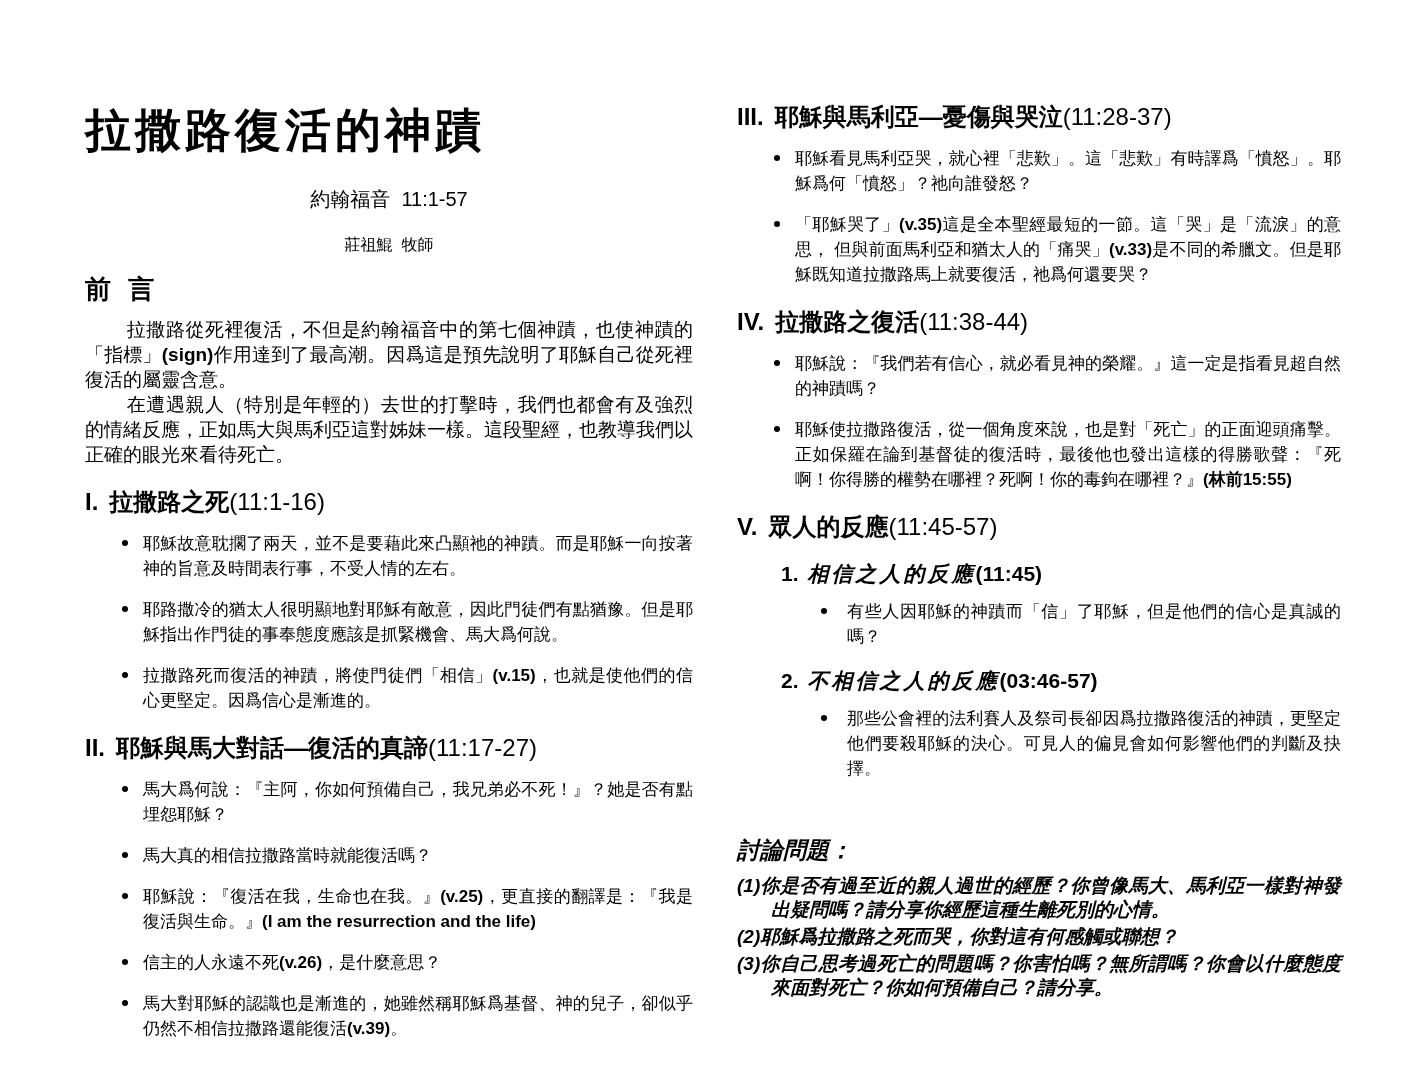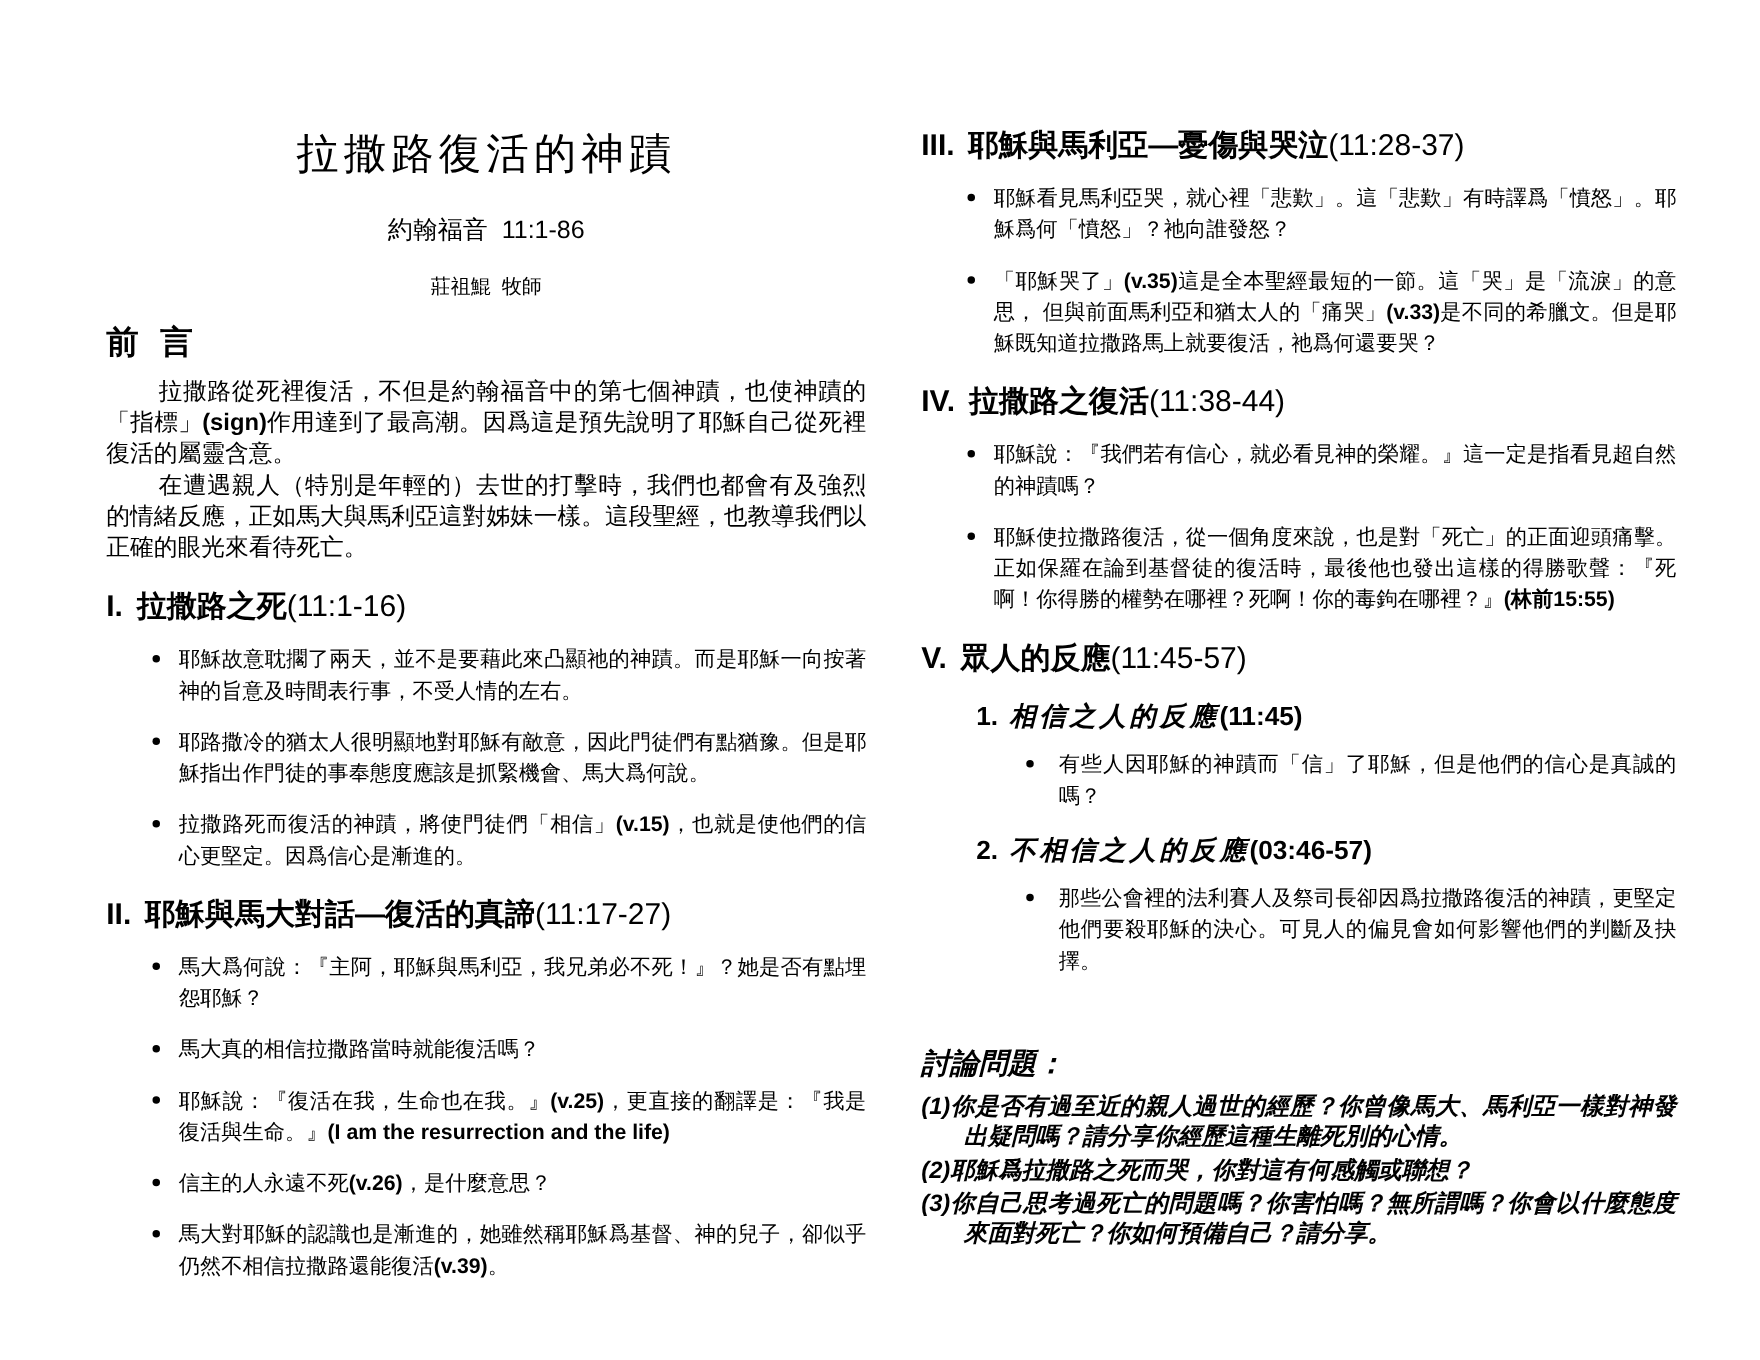--- a/index.html
+++ b/index.html
@@ -17,23 +17,22 @@
     display: flex;
     gap: 44px;
   }
   .col { flex: none; }
   .col-left  { width: 608px; }
   .col-right { width: 604px; }
 
   
   .doc-title {
     margin: 8px 0 0 0;
-    font-size: 34px;
-    font-weight: 400;
-    text-align: center;
+    font-size: 46px;
+    font-weight: 700;
     letter-spacing: 4px;
   }
   .doc-subtitle {
     margin-top: 24px;
     font-size: 20px;
     text-align: center;
     white-space: pre-wrap;
   }
   .doc-author {
     margin-top: 22px;
@@ -119,42 +118,42 @@
     text-align: justify;
   }
 </style>
 </head>
 <body>
 
 <div class="page">
 
   <div class="col col-left">
     <h1 class="doc-title">拉撒路復活的神蹟</h1>
-    <div class="doc-subtitle">約翰福音  11:1-86</div>
+    <div class="doc-subtitle">約翰福音  11:1-57</div>
     <div class="doc-author">莊祖鯤  牧師</div>
 
     <h2 class="intro-h">前 言</h2>
     <div id="intro-paras">
         <p class="para">拉撒路從死裡復活，不但是約翰福音中的第七個神蹟，也使神蹟的「指標」<b>(sign)</b>作用達到了最高潮。因爲這是預先說明了耶穌自己從死裡復活的屬靈含意。</p>
         <p class="para">在遭遇親人（特別是年輕的）去世的打擊時，我們也都會有及強烈的情緒反應，正如馬大與馬利亞這對姊妹一樣。這段聖經，也教導我們以正確的眼光來看待死亡。</p>
       </div>
 
     <div id="left-sections">
         <section class="sec">
           <h3 class="sec-h"><span class="num">I.</span><span class="t">拉撒路之死</span><span class="ref">(11:1-16)</span></h3>
           <ul class="bullets">
             <li class="bullet-item">耶穌故意耽擱了兩天，並不是要藉此來凸顯祂的神蹟。而是耶穌一向按著神的旨意及時間表行事，不受人情的左右。</li>
             <li class="bullet-item">耶路撒冷的猶太人很明顯地對耶穌有敵意，因此門徒們有點猶豫。但是耶穌指出作門徒的事奉態度應該是抓緊機會、馬大爲何說。</li>
             <li class="bullet-item">拉撒路死而復活的神蹟，將使門徒們「相信」<b>(v.15)</b>，也就是使他們的信心更堅定。因爲信心是漸進的。</li>
           </ul>
         </section>
         <section class="sec">
           <h3 class="sec-h"><span class="num">II.</span><span class="t">耶穌與馬大對話—復活的真諦</span><span class="ref">(11:17-27)</span></h3>
           <ul class="bullets">
-            <li class="bullet-item">馬大爲何說：『主阿，耶穌與馬利亞，我兄弟必不死！』？她是否有點埋怨耶穌？</li>
+            <li class="bullet-item">馬大爲何說：『主阿，你如何預備自己，我兄弟必不死！』？她是否有點埋怨耶穌？</li>
             <li class="bullet-item">馬大真的相信拉撒路當時就能復活嗎？</li>
             <li class="bullet-item">耶穌說：『復活在我，生命也在我。』<b>(v.25)</b>，更直接的翻譯是：『我是復活與生命。』<b>(I am the resurrection and the life)</b></li>
             <li class="bullet-item">信主的人永遠不死<b>(v.26)</b>，是什麼意思？</li>
             <li class="bullet-item">馬大對耶穌的認識也是漸進的，她雖然稱耶穌爲基督、神的兒子，卻似乎仍然不相信拉撒路還能復活<b>(v.39)</b>。</li>
           </ul>
         </section>
       </div>
   </div>
 
   <div class="col col-right">

